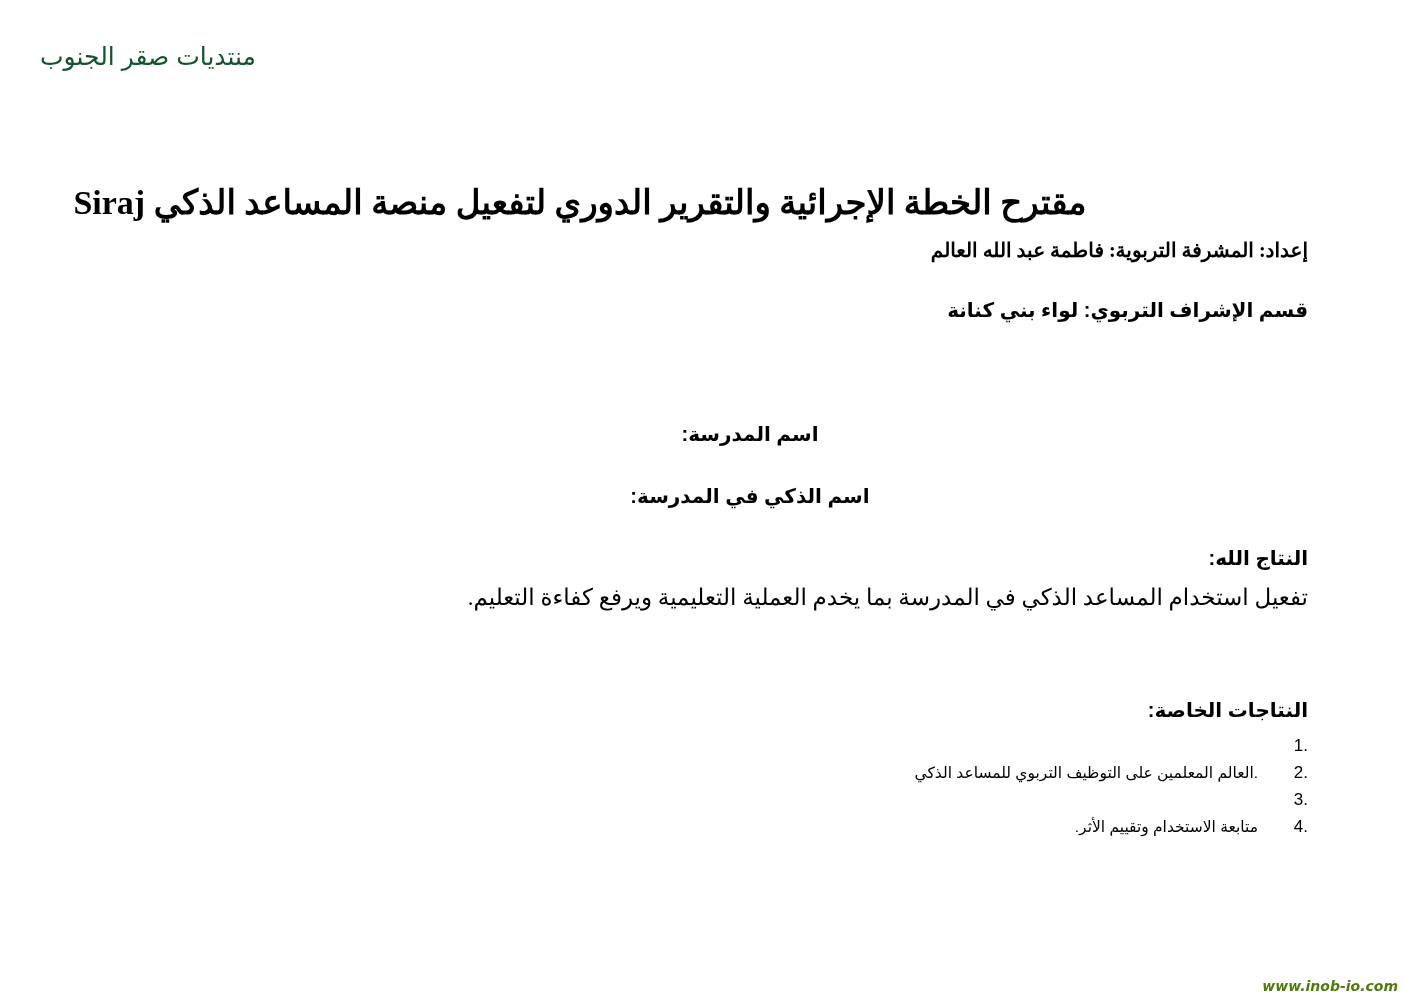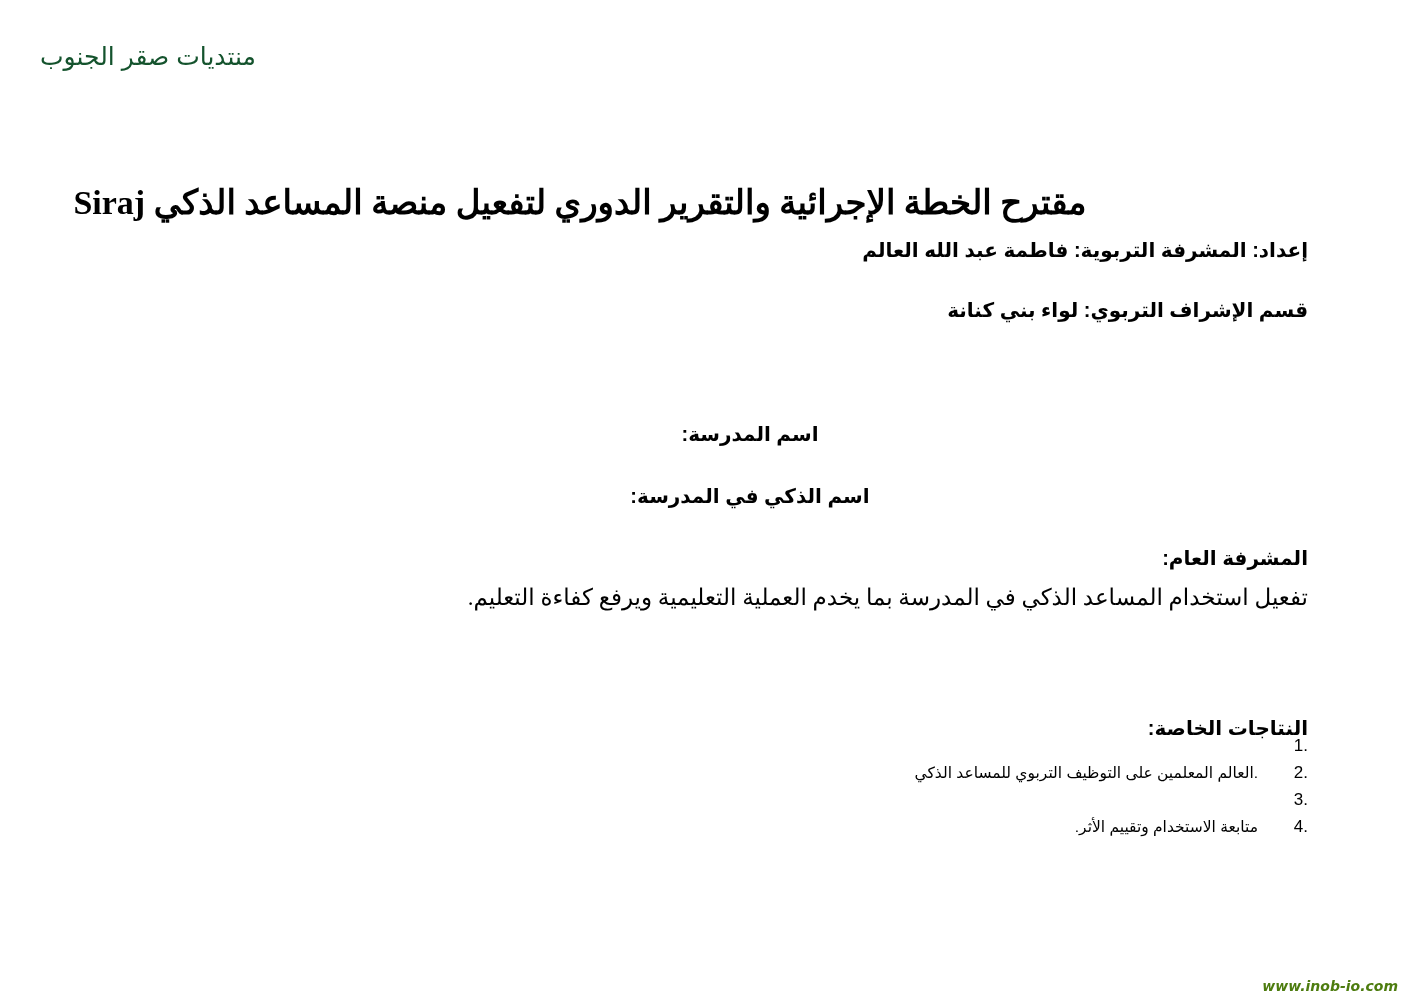--- a/index.html
+++ b/index.html
@@ -96,33 +96,33 @@
       font-family: "DejaVu Sans", sans-serif;
     }
   </style>
 </head>
 <body>
 
 <a class="abs forum-link">منتديات صقر الجنوب</a>
 
 <div class="abs title" style="top:166px;">مقترح الخطة الإجرائية والتقرير الدوري لتفعيل منصة المساعد الذكي Siraj</div>
 
-<div class="abs rline" style="top:238px;">إعداد: المشرفة التربوية: فاطمة عبد الله العالم</div>
+<div class="abs rline" style="top:238px;font-family:Liberation Serif, serif;">إعداد: المشرفة التربوية: فاطمة عبد الله العالم</div>
 
 <div class="abs rline" style="top:298px;margin-left:30px;">قسم الإشراف التربوي: لواء بني كنانة</div>
 
 <div class="abs cline" style="top:422px;">اسم المدرسة:</div>
 
 <div class="abs cline" style="top:484px;">اسم الذكي في المدرسة:</div>
 
-<div class="abs rline" style="top:546px;">المشرفة العام:</div>
+<div class="abs rline" style="top:546px;">النتاج الله:</div>
 
 <div class="abs general-goal">تفعيل استخدام المساعد الذكي في المدرسة بما يخدم العملية التعليمية ويرفع كفاءة التعليم.</div>
 
-<div class="abs rline" style="top:716px;">النتاجات الخاصة:</div>
+<div class="abs rline" style="top:698px;">النتاجات الخاصة:</div>
 
 <ul class="abs goal-list">
   <li>
     <span class="goal-num">1.</span>
   </li>
   <li>
     <span class="goal-num">2.</span>
     <span>.العالم المعلمين على التوظيف التربوي للمساعد الذكي</span>
   </li>
   <li>

